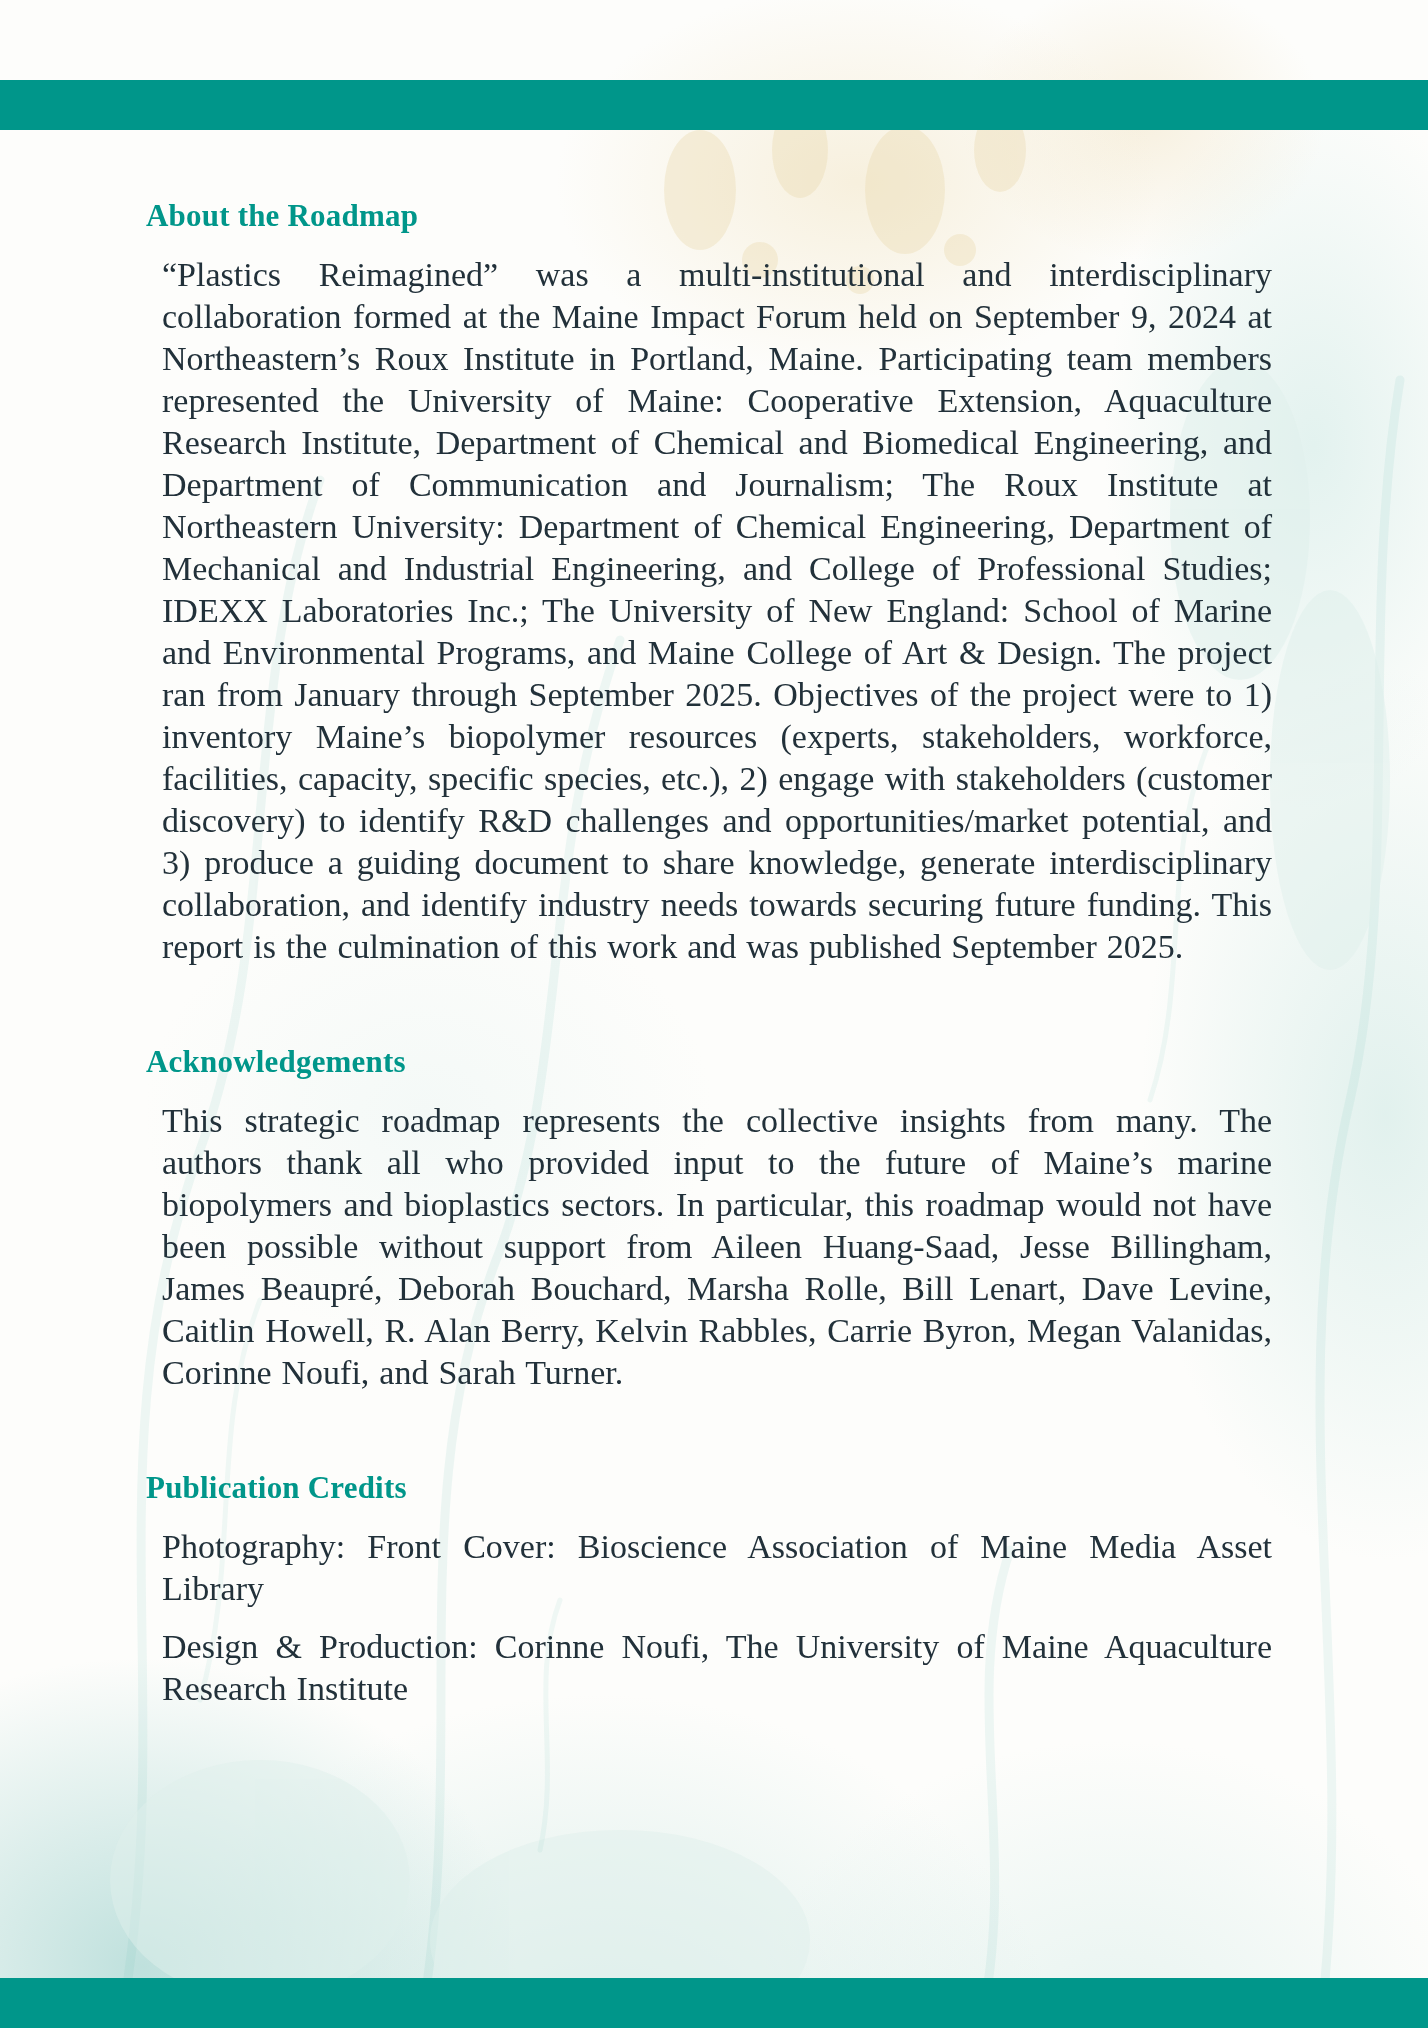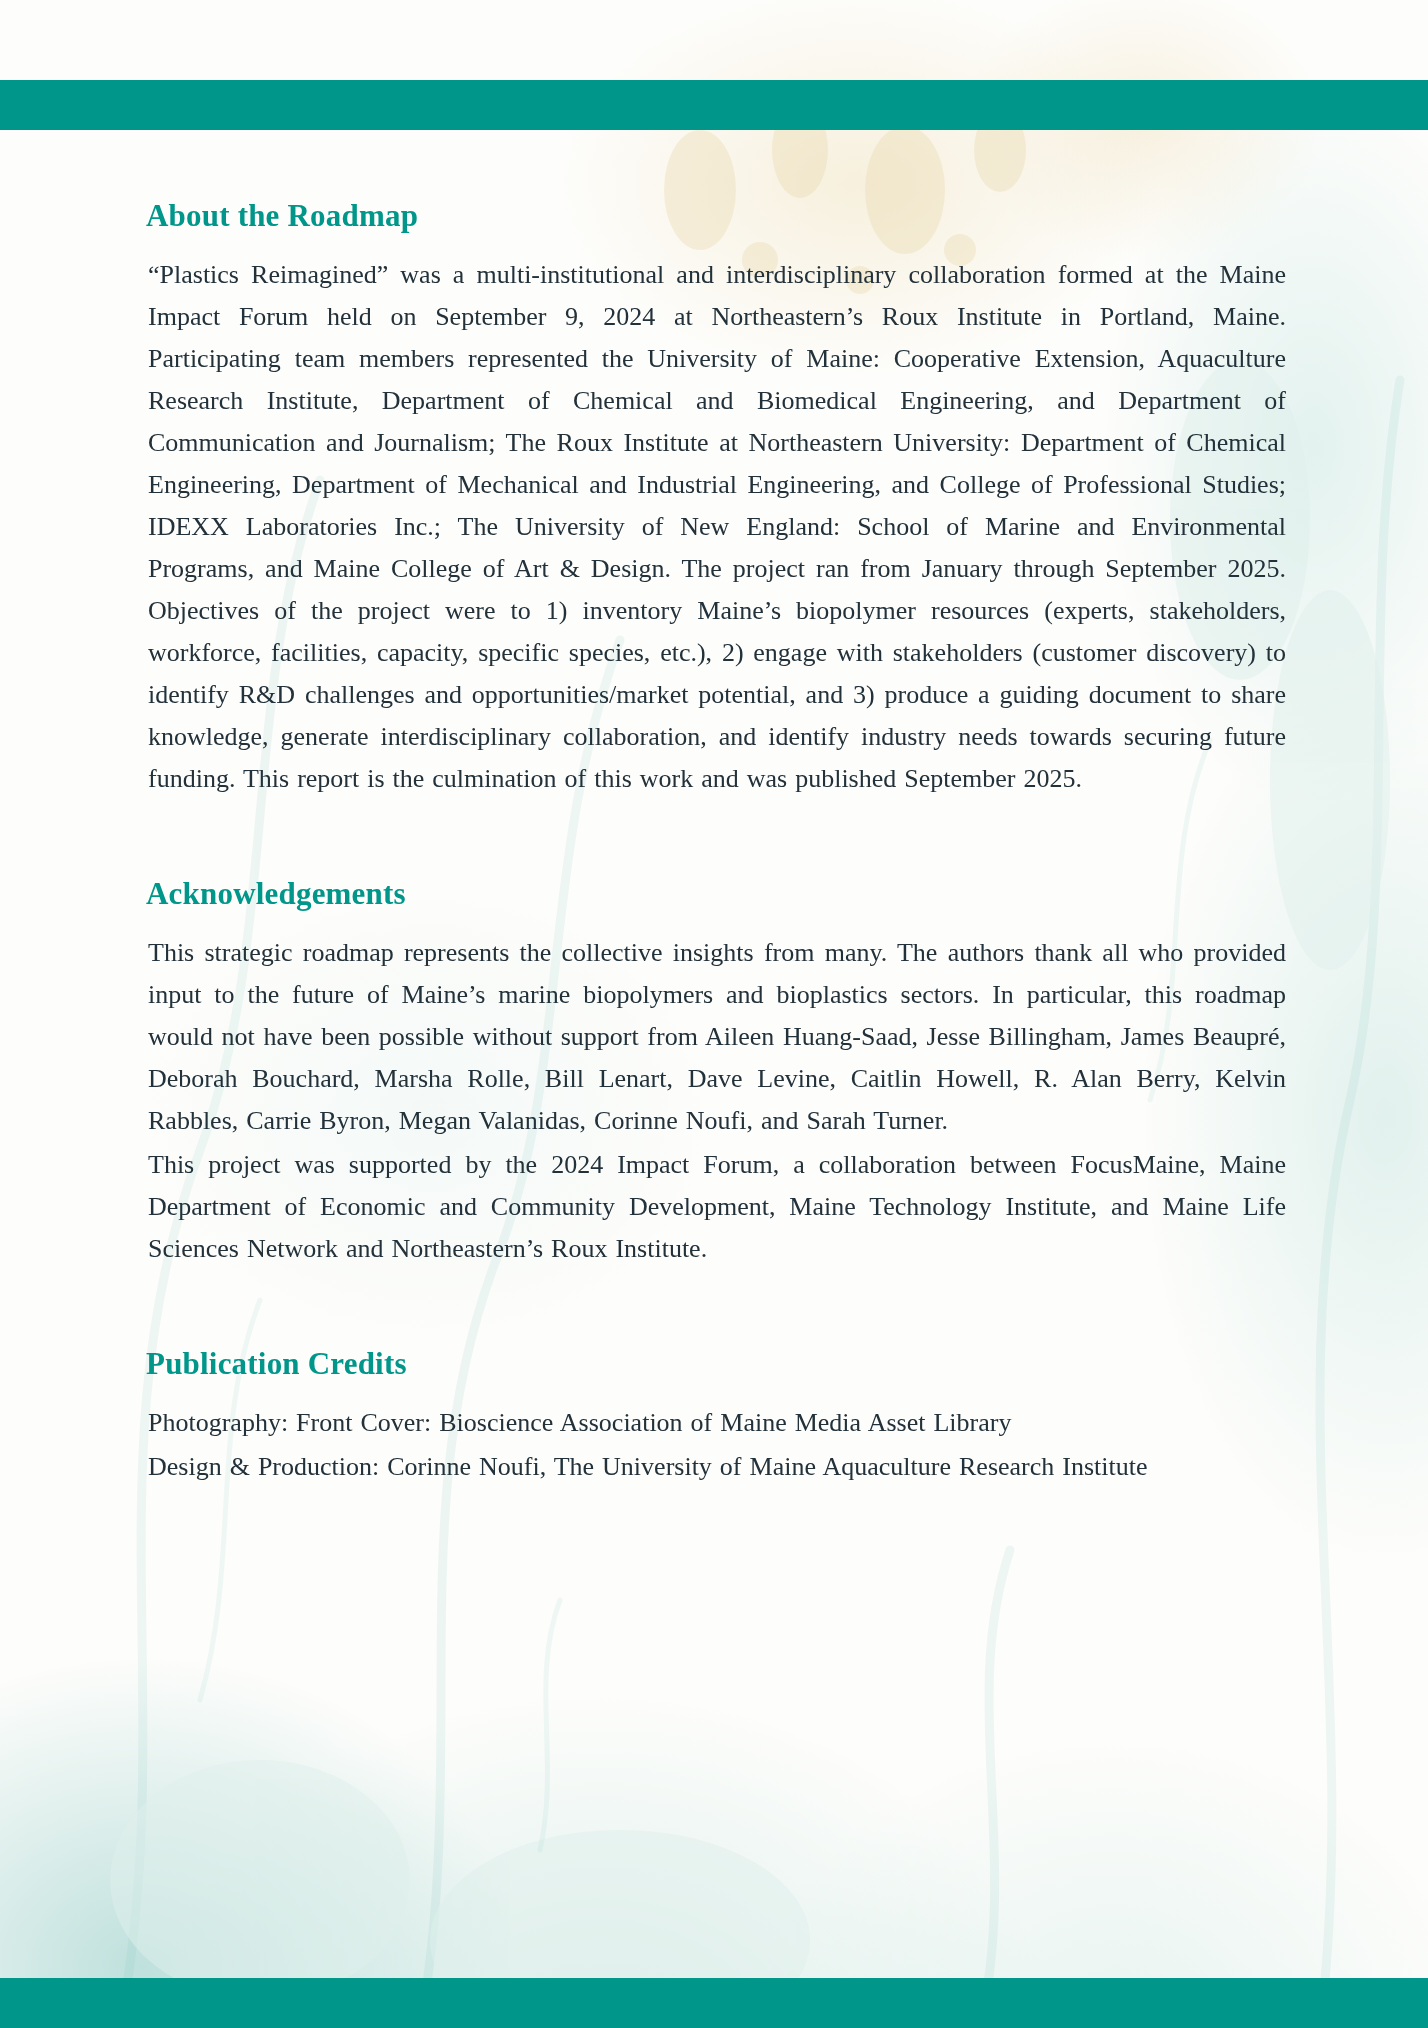--- a/index.html
+++ b/index.html
@@ -54,25 +54,25 @@
     font-size: 31px;
     font-weight: bold;
     color: var(--accent, #00968a);
     margin: 0 0 20px 0;
     letter-spacing: 0.2px;
   }
   .section + .section h2 {
     margin-top: 76px;
   }
   .section p {
-    font-size: 26px;
+    font-size: 34px;
     line-height: 42px;
     color: #22313a;
     text-align: justify;
-    margin: 2px;
+    margin: 16px;
     word-spacing: 1.5px;
   }
   .section p + p {
     margin-top: 0;
   }
 </style>
 </head>
 <body>
 
 <div class="page">
@@ -118,21 +118,20 @@
       <h2>About the Roadmap</h2>
       <p>“Plastics Reimagined” was a multi-institutional and interdisciplinary collaboration formed at the Maine Impact Forum held on September 9, 2024 at Northeastern’s Roux Institute in Portland, Maine. Participating team members represented the University of Maine: Cooperative Extension, Aquaculture Research Institute, Department of Chemical and Biomedical Engineering, and Department of Communication and Journalism; The Roux Institute at Northeastern University: Department of Chemical Engineering, Department of Mechanical and Industrial Engineering, and College of Professional Studies; IDEXX Laboratories Inc.; The University of New England: School of Marine and Environmental Programs, and Maine College of Art &amp; Design. The project ran from January through September 2025. Objectives of the project were to 1) inventory Maine’s biopolymer resources (experts, stakeholders, workforce, facilities, capacity, specific species, etc.), 2) engage with stakeholders (customer discovery) to identify R&amp;D challenges and opportunities/market potential, and 3) produce a guiding document to share knowledge, generate interdisciplinary collaboration, and identify industry needs towards securing future funding. This report is the culmination of this work and was published September 2025.</p>
     </div>
 
     <div class="section">
       <h2>Acknowledgements</h2>
       <p>This strategic roadmap represents the collective insights from many. The authors thank all who provided input to the future of Maine’s marine biopolymers and bioplastics sectors. In particular, this roadmap would not have been possible without support from Aileen Huang-Saad, Jesse Billingham, James Beaupré, Deborah Bouchard, Marsha Rolle, Bill Lenart, Dave Levine, Caitlin Howell, R. Alan Berry, Kelvin Rabbles, Carrie Byron, Megan Valanidas, Corinne Noufi, and Sarah Turner.</p>
     </div>
 
     <div class="section">
-      <p>This project was supported by the 2024 Impact Forum, a collaboration between FocusMaine, Maine Department of Economic and Community Development, Maine Technology Institute, and Maine Life Sciences Network and Northeastern’s Roux Institute.</p>
     </div>
 
     <div class="section">
       <h2>Publication Credits</h2>
       <p>Photography: Front Cover: Bioscience Association of Maine Media Asset Library</p>
       <p>Design &amp; Production: Corinne Noufi, The University of Maine Aquaculture Research Institute</p>
     </div>
 
   </div>
 

